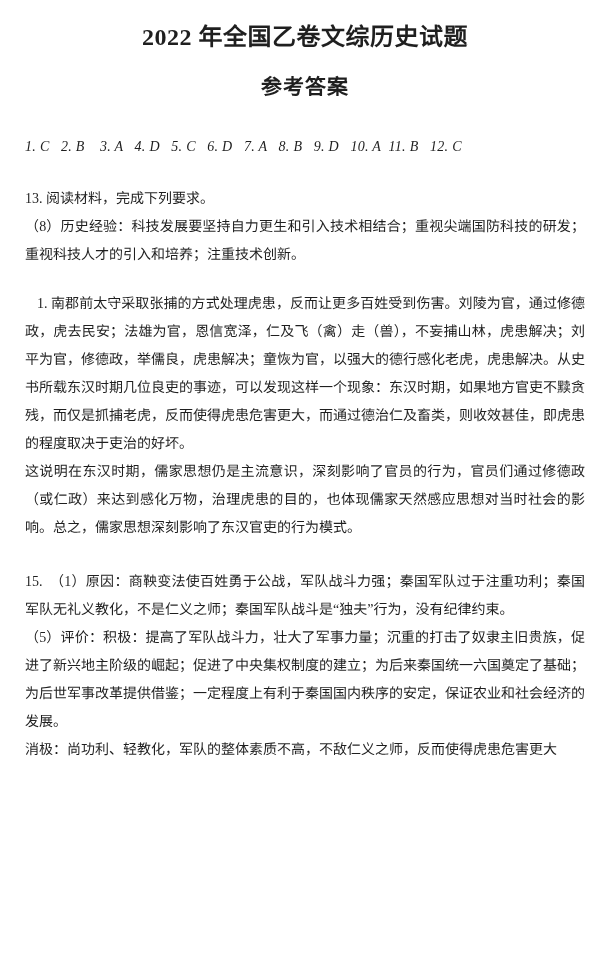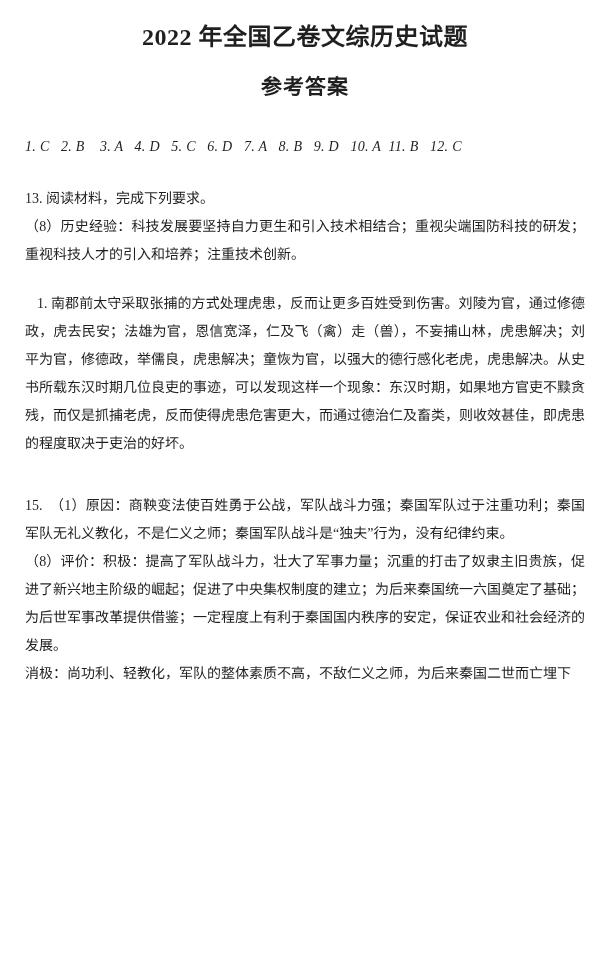--- a/index.html
+++ b/index.html
@@ -41,21 +41,21 @@
     margin: 36px 0 0 0;
     font-size: 14px;
     line-height: 20px;
     white-space: pre-wrap;
     letter-spacing: 0.3px;
     font-style: italic;
   }
   .sec { margin: 0; }
   .sec-13 { margin-top: 28px; }
   .sec-14 { margin-top: 21px; }
-  .sec-15 { margin-top: 34px; }
+  .sec-15 { margin-top: 26px; }
   .line {
     margin: 0;
     font-size: 14px;
     line-height: 28px;
     text-align: justify;
     text-justify: inter-ideograph;
     white-space: pre-wrap;
   }
   .indent-sm { text-indent: 12px; }
 </style>
@@ -70,21 +70,22 @@
 
   <p class="answers-row">1. C   2. B    3. A   4. D   5. C   6. D   7. A   8. B   9. D   10. A  11. B   12. C</p>
 
   <section class="sec sec-13">
     <p class="line">13. 阅读材料，完成下列要求。</p>
     <p class="line">（8）历史经验：科技发展要坚持自力更生和引入技术相结合；重视尖端国防科技的研发；重视科技人才的引入和培养；注重技术创新。</p>
   </section>
 
   <section class="sec sec-14">
     <p class="line indent-sm">1. 南郡前太守采取张捕的方式处理虎患，反而让更多百姓受到伤害。刘陵为官，通过修德政，虎去民安；法雄为官，恩信宽泽，仁及飞（禽）走（兽），不妄捕山林，虎患解决；刘平为官，修德政，举儒良，虎患解决；童恢为官，以强大的德行感化老虎，虎患解决。从史书所载东汉时期几位良吏的事迹，可以发现这样一个现象：东汉时期，如果地方官吏不黩贪残，而仅是抓捕老虎，反而使得虎患危害更大，而通过德治仁及畜类，则收效甚佳，即虎患的程度取决于吏治的好坏。</p>
+    <p class="line">这说明在东汉时期，儒家思想仍是主流意识，深刻影响了官员的行为，官员们通过修德政（或仁政）来达到感化万物，治理虎患的目的，也体现儒家天然感应思想对当时社会的影响。总之，儒家思想深刻影响了东汉官吏的行为模式。</p>
   </section>
 
   <section class="sec sec-15">
     <p class="line">15.  （1）原因：商鞅变法使百姓勇于公战，军队战斗力强；秦国军队过于注重功利；秦国军队无礼义教化，不是仁义之师；秦国军队战斗是“独夫”行为，没有纪律约束。</p>
-    <p class="line">（8）评价：积极：提高了军队战斗力，壮大了军事力量；沉重的打击了奴隶主旧贵族，促进了新兴地主阶级的崛起；促进了中央集权制度的建立；为后来秦国统一六国奠定了基础；为后世军事改革提供借鉴；一定程度上有利于秦国国内秩序的安定，保证农业和社会经济的发展。</p>
-    <p class="line">消极：尚功利、轻教化，军队的整体素质不高，不敌仁义之师，为后来秦国二世而亡埋下</p>
+    <p class="line">（5）评价：积极：提高了军队战斗力，壮大了军事力量；沉重的打击了奴隶主旧贵族，促进了新兴地主阶级的崛起；促进了中央集权制度的建立；为后来秦国统一六国奠定了基础；为后世军事改革提供借鉴；一定程度上有利于秦国国内秩序的安定，保证农业和社会经济的发展。</p>
+    <p class="line">消极：尚功利、轻教化，军队的整体素质不高，不敌仁义之师，反而使得虎患危害更大</p>
   </section>
 
 </main>
 
 </body></html>

